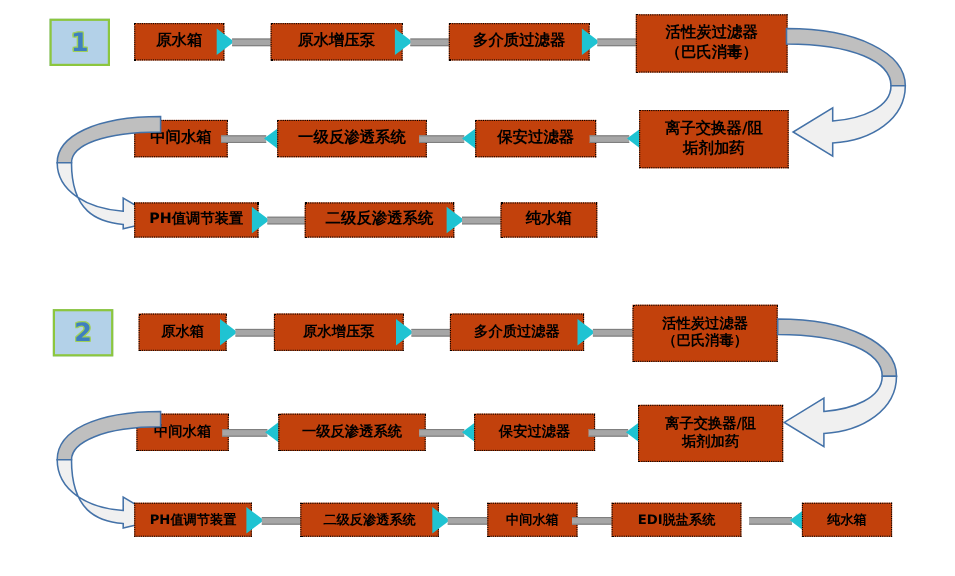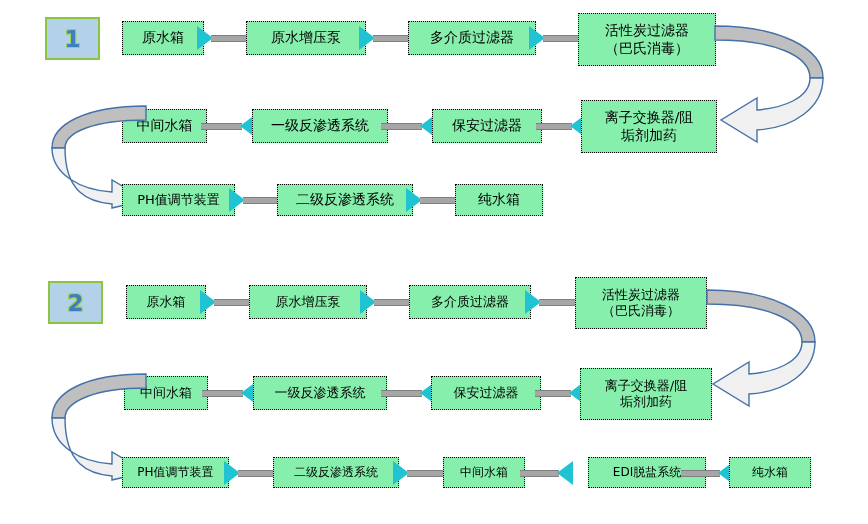--- a/index.html
+++ b/index.html
@@ -31,29 +31,30 @@
       -1px  1px 0 #9fd05a,  1px  1px 0 #9fd05a,
        0px -1px 0 #9fd05a,  0px  1px 0 #9fd05a,
       -1px  0px 0 #9fd05a,  1px  0px 0 #9fd05a;
     letter-spacing: 0;
   }
 
   
   .node {
     position: absolute;
     border: 1px dotted #000000;
-    background: #86efac;
+    background: #c2410c;
     display: flex;
     align-items: center;
     justify-content: center;
     text-align: center;
     color: #000000;
     line-height: 1.25;
     white-space: pre-line;
     padding: 0 4px;
+    font-weight: bold;
   }
   .node.s14 { font-size: 14px; }
   .node.s13 { font-size: 13px; }
   .node.s12 { font-size: 12px; }
 
   
   .conn { position: absolute; height: 24px; }
   .conn .shaft {
     position: absolute;
     top: 9px; height: 7px;
@@ -221,20 +222,20 @@
   <div class="node s12" style="left:273px; top:457px; width:126px; height:31px;">二级反渗透系统</div>
   <div class="conn right" style="left:393px; top:461px; width:53px;">
     <span class="head"></span>
     <span class="shaft"></span>
   </div>
   <div class="node s12" style="left:443px; top:457px; width:82px; height:31px;">中间水箱</div>
   <div class="conn left" style="left:520px; top:461px; width:53px;">
     <span class="shaft"></span>
     <span class="head"></span>
   </div>
-  <div class="node s12" style="left:588px; top:457px; width:118px; height:31px;">EDI脱盐系统</div>
+  <div class="node s12" style="left:556px; top:457px; width:118px; height:31px;">EDI脱盐系统</div>
   <div class="conn left" style="left:681px; top:461px; width:53px;">
     <span class="shaft"></span>
     <span class="head"></span>
   </div>
   <div class="node s12" style="left:729px; top:457px; width:82px; height:31px;">纯水箱</div>
 
 </div>
 
 </body></html>

